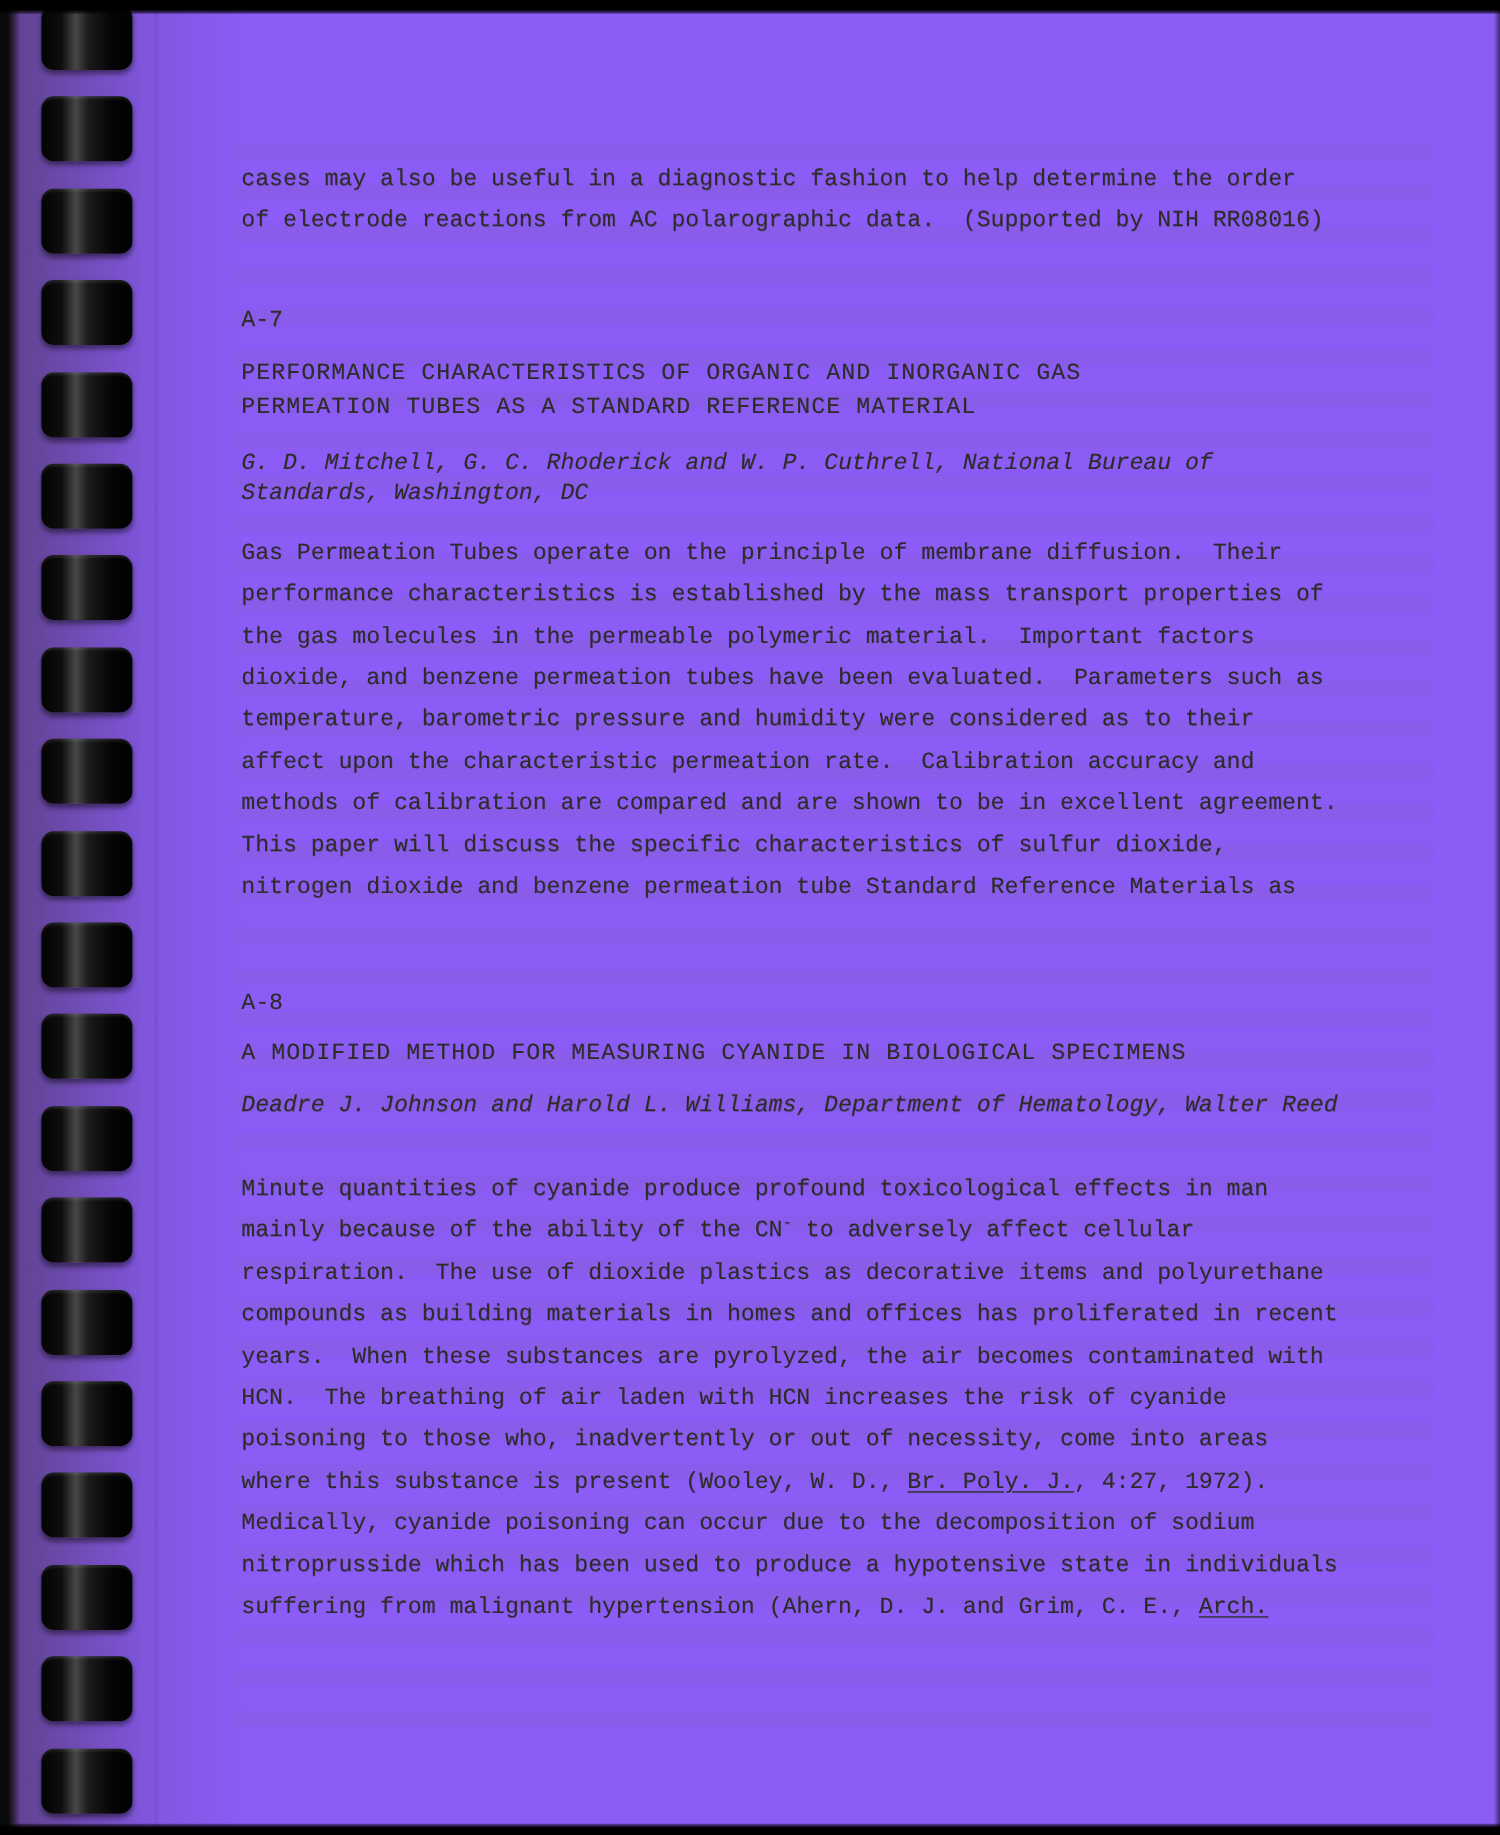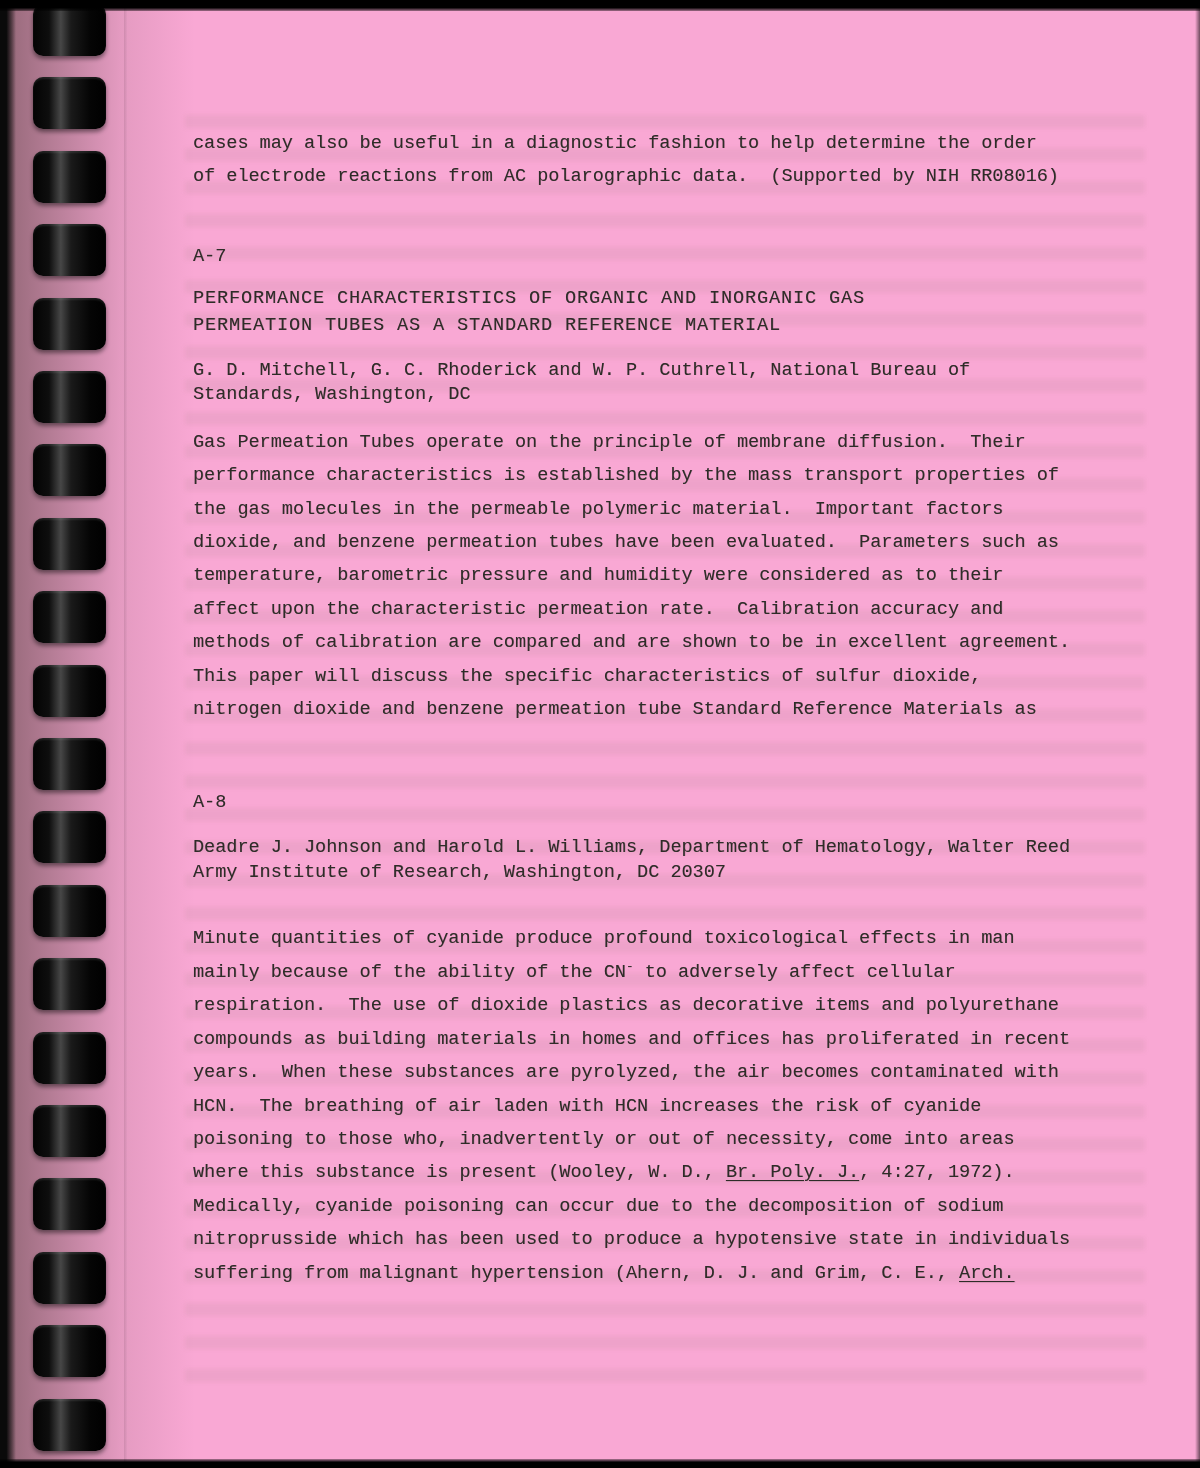--- a/index.html
+++ b/index.html
@@ -1,19 +1,19 @@
 <!DOCTYPE html>
 <html><head>
 <meta charset="utf-8">
 <style>
   html,body{margin:0;padding:0;background:#161616;}
   .scan{
     position:relative;
     width:1200px;height:1468px;
-    background:#f9a8d4;
+    background:#8b5cf6;
     overflow:hidden;
     font-family:"Liberation Mono","DejaVu Sans Mono",monospace;
     color:#2e2c28;
   }
   
   .edge-top{position:absolute;top:0;left:0;right:0;height:11px;background:linear-gradient(180deg,#000 70%,rgba(0,0,0,0.35));z-index:6;}
   .edge-bottom{position:absolute;bottom:0;left:0;right:0;height:9px;background:linear-gradient(0deg,#000 65%,rgba(0,0,0,0.3));z-index:6;}
   .edge-left{position:absolute;top:0;bottom:0;left:0;width:16px;background:linear-gradient(90deg,#0a0a0a 40%,rgba(10,10,10,0.45) 75%,rgba(10,10,10,0));z-index:5;}
   .edge-right{position:absolute;top:0;bottom:0;right:0;width:5px;background:linear-gradient(270deg,rgba(0,0,0,0.55),rgba(0,0,0,0));z-index:6;}
   
@@ -29,21 +29,21 @@
   .ghost{position:absolute;left:185px;right:55px;top:115px;bottom:70px;
     background:repeating-linear-gradient(180deg,rgba(115,104,82,0.075) 0 13px,rgba(115,104,82,0) 13px 33px);
     filter:blur(2.2px);pointer-events:none;z-index:1;}
   
   .page-text{position:absolute;left:193px;top:127px;width:900px;z-index:4;
     font-size:18.5px;text-shadow:0.4px 0.4px 0 rgba(46,44,40,0.32);}
   .tline{white-space:pre;}
   .cont{line-height:33.4px;}
   .abs-id{line-height:33px;margin-top:46px;}
   .abs-title{line-height:27px;margin-top:12px;text-align:left;letter-spacing:0.9px;}
-  .abs-authors{line-height:24.5px;margin-top:20px;}
+  .abs-authors{line-height:24.5px;margin-top:20px;font-style:italic;}
   .abs-body{line-height:33.4px;margin-top:18px;}
   .abstract-a8 .abs-id{margin-top:60px;}
   .abstract-a8 .abs-title{margin-top:10px;}
   .abstract-a8 .abs-authors{margin-top:17px;}
   .abstract-a8 .abs-body{margin-top:37px;}
   .u{text-decoration:underline;text-underline-offset:3px;}
   .sup{font-size:68%;vertical-align:super;line-height:0;}
 </style>
 </head>
 <body>
@@ -100,23 +100,25 @@
           <div class="tline">temperature, barometric pressure and humidity were considered as to their</div>
           <div class="tline">affect upon the characteristic permeation rate.  Calibration accuracy and</div>
           <div class="tline">methods of calibration are compared and are shown to be in excellent agreement.</div>
           <div class="tline">This paper will discuss the specific characteristics of sulfur dioxide,</div>
           <div class="tline">nitrogen dioxide and benzene permeation tube Standard Reference Materials as</div>
         </div>
     </section>
 
     <section class="abstract abstract-a8">
       <div class="abs-id">A-8</div>
+      <div class="abs-title">
+          <div class="tline">A MODIFIED METHOD FOR MEASURING CYANIDE IN BIOLOGICAL SPECIMENS</div>
+        </div>
       <div class="abs-authors">
           <div class="tline">Deadre J. Johnson and Harold L. Williams, Department of Hematology, Walter Reed</div>
-          <div class="tline">Army Institute of Research, Washington, DC 20307</div>
         </div>
       <div class="abs-body">
           <div class="tline">Minute quantities of cyanide produce profound toxicological effects in man</div>
           <div class="tline"><span>mainly because of the ability of the CN</span><span class="sup">-</span><span> to adversely affect cellular</span></div>
           <div class="tline">respiration.  The use of dioxide plastics as decorative items and polyurethane</div>
           <div class="tline">compounds as building materials in homes and offices has proliferated in recent</div>
           <div class="tline">years.  When these substances are pyrolyzed, the air becomes contaminated with</div>
           <div class="tline">HCN.  The breathing of air laden with HCN increases the risk of cyanide</div>
           <div class="tline">poisoning to those who, inadvertently or out of necessity, come into areas</div>
           <div class="tline"><span>where this substance is present (Wooley, W. D., </span><span class="u">Br. Poly. J.</span><span>, 4:27, 1972).</span></div>

